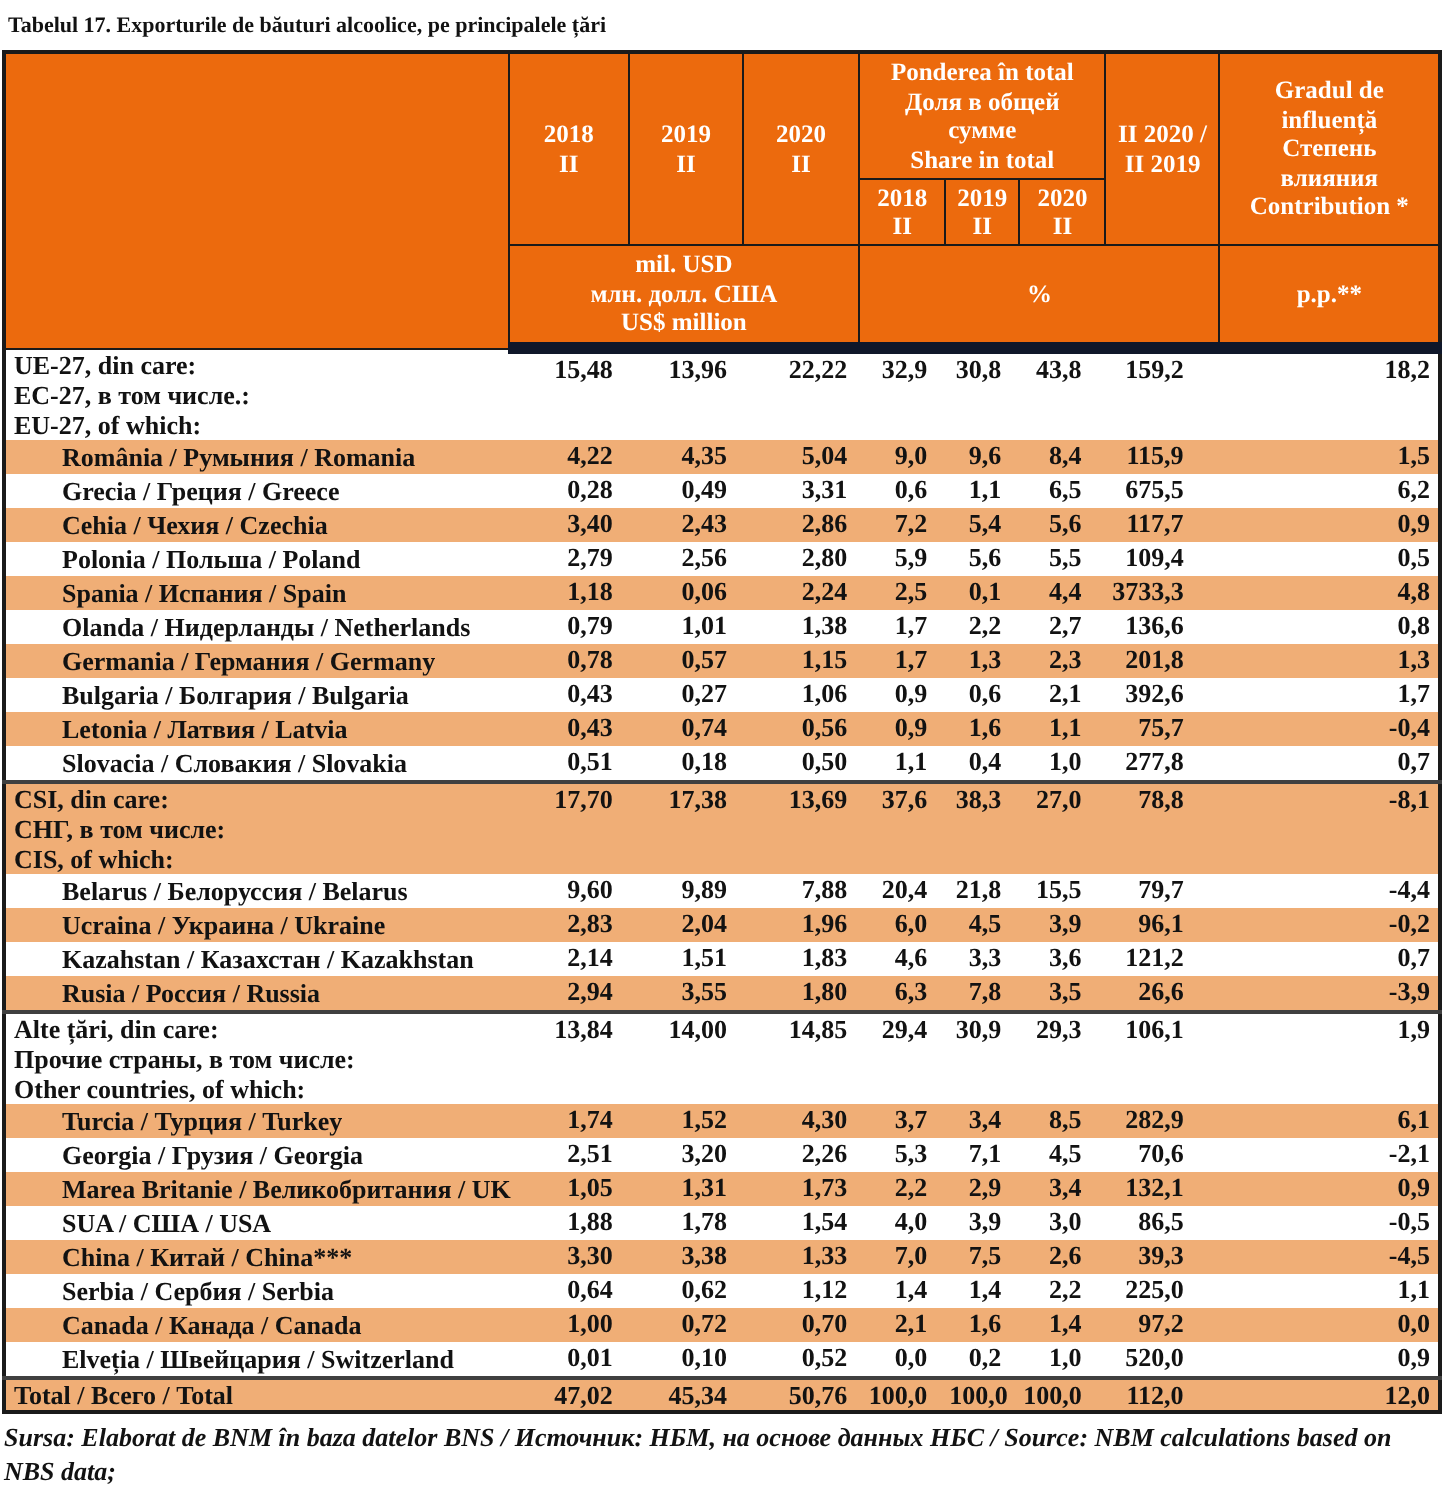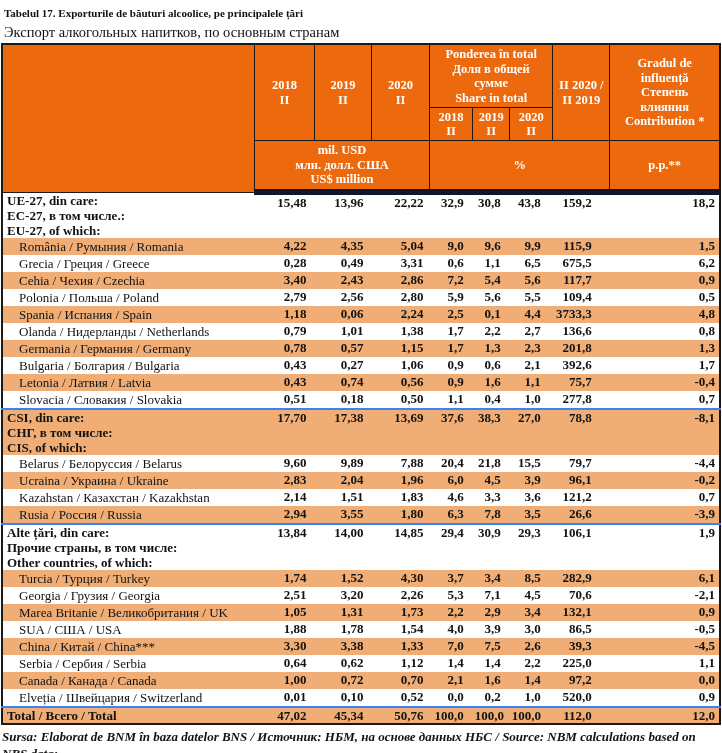--- a/index.html
+++ b/index.html
@@ -41,30 +41,30 @@
   tr.hdr-units th { height: 46px; }
   thead tr.hdr-units th { border-bottom: 6px solid #0f172a; }
 
   tbody td {
     font-size: 13px;
     padding: 0 2px;
     vertical-align: middle;
     border: none;
   }
   tbody tr { height: 17px; }
-  tbody td.lbl { text-align: left; padding-left: 16px; font-weight: normal; }
+  tbody td.lbl { text-align: left; padding-left: 28px; font-weight: bold; }
   tbody td.lbl div { line-height: 17px; white-space: nowrap; }
   tbody td.val { text-align: right; font-weight: bold; white-space: nowrap; }
 
   tbody tr.grp td.lbl { padding-left: 4px; font-weight: bold; }
   tbody tr.grp td.lbl div { line-height: 15px; }
   tbody tr.grp td.val { vertical-align: top; line-height: 15px; }
 
   tbody tr.hl td { background: #F0AE76; }
-  tbody tr.sep td { border-top: 2px solid #3b82f6; }
+  tbody tr.sep td { border-top: 2px solid #404040; }
 
   td.v0, td.v1 { padding-right: 8px; }
   td.v2 { padding-right: 6px; }
   td.v3, td.v4 { padding-right: 9px; }
   td.v5 { padding-right: 12px; }
   td.v6 { padding-right: 18px; }
   td.v7 { padding-right: 4px; }
 
   
   .footer-block { padding: 3px 2px 0 2px; }
@@ -75,21 +75,20 @@
     line-height: 17px;
   }
 </style>
 </head>
 <body>
 
 <div class="page">
 
   <div class="title-block">
     <div class="title-ro">Tabelul 17. Exporturile de băuturi alcoolice, pe principalele țări</div>
-    <div class="title-ru">Экспорт алкогольных напитков, по основным странам</div>
   </div>
 
   <table class="exports">
     <colgroup>
       <col style="width:252px">
       <col style="width:60px">
       <col style="width:57px">
       <col style="width:58px">
       <col style="width:43px">
       <col style="width:37px">
@@ -172,21 +171,21 @@
         </tr>
         <tr class="hl ">
           <td class="lbl">
             <div>România / Румыния / Romania</div>
           </td>
           <td class="val v0">4,22</td>
           <td class="val v1">4,35</td>
           <td class="val v2">5,04</td>
           <td class="val v3">9,0</td>
           <td class="val v4">9,6</td>
-          <td class="val v5">9,9</td>
+          <td class="val v5">8,4</td>
           <td class="val v6">115,9</td>
           <td class="val v7">1,5</td>
         </tr>
         <tr class="">
           <td class="lbl">
             <div>Grecia / Греция / Greece</div>
           </td>
           <td class="val v0">0,28</td>
           <td class="val v1">0,49</td>
           <td class="val v2">3,31</td>

